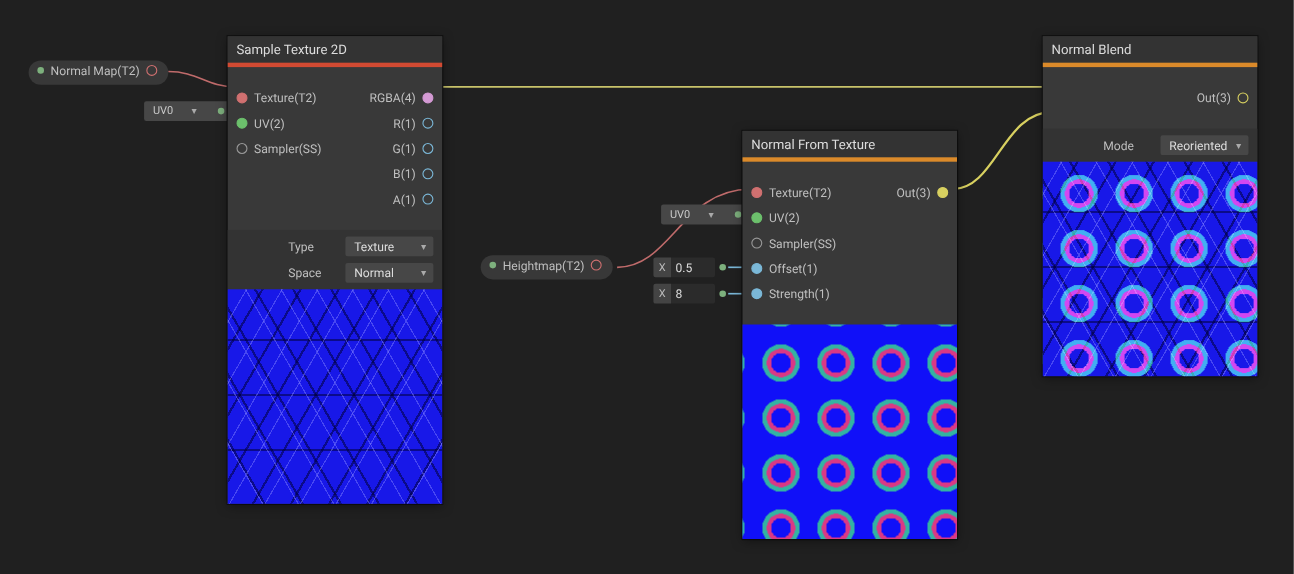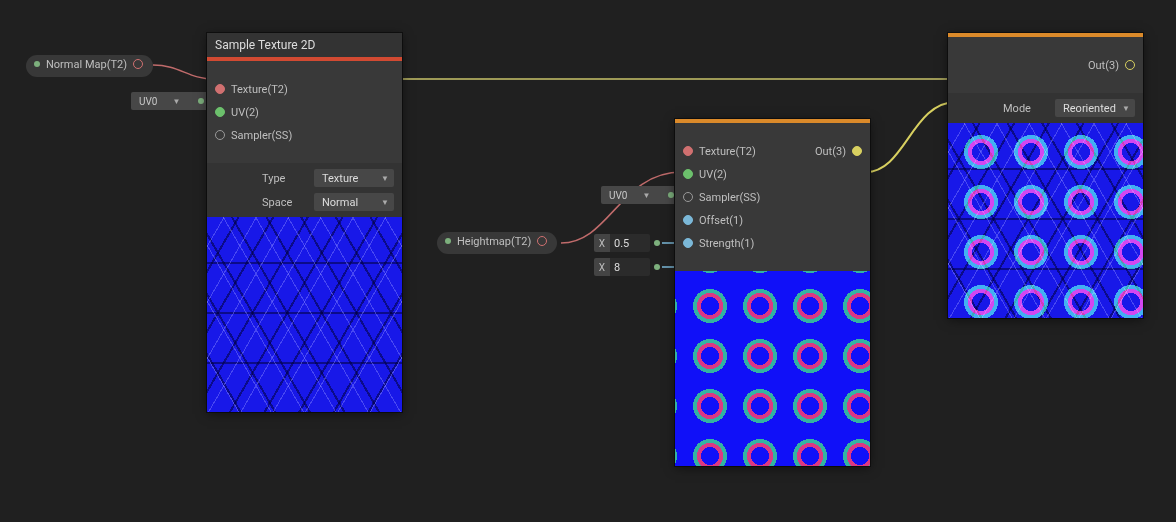--- a/index.html
+++ b/index.html
@@ -202,20 +202,42 @@
       </div>
       <div class="row">
         <span class="port vec2 fill"></span>
         <span class="lbl">UV(2)</span>
       </div>
       <div class="row">
         <span class="port samp"></span>
         <span class="lbl">Sampler(SS)</span>
       </div>
     </div>
+    <div class="col out">
+      <div class="row out">
+        <span class="port vec4 fill"></span>
+        <span class="lbl">RGBA(4)</span>
+      </div>
+      <div class="row out">
+        <span class="port float"></span>
+        <span class="lbl">R(1)</span>
+      </div>
+      <div class="row out">
+        <span class="port float"></span>
+        <span class="lbl">G(1)</span>
+      </div>
+      <div class="row out">
+        <span class="port float"></span>
+        <span class="lbl">B(1)</span>
+      </div>
+      <div class="row out">
+        <span class="port float"></span>
+        <span class="lbl">A(1)</span>
+      </div>
+    </div>
   </div>
   <div class="props">
     <div class="prop-row">
       <span class="plabel">Type</span>
       <div class="dd">
         <span>Texture</span>
         <span class="tri">▼</span>
       </div>
     </div>
     <div class="prop-row">
@@ -225,20 +247,21 @@
         <span class="tri">▼</span>
       </div>
     </div>
   </div>
   <div class="preview">
     <div class="hexprev" style="height:195px;"></div>
   </div>
 </div>
 
 <div class="node" style="left:675px; top:119px; width:195px;">
+  <div class="title">Normal From Texture</div>
   <div class="bar orange"></div>
   <div class="body">
     <div class="col in">
       <div class="row">
         <span class="port tex fill"></span>
         <span class="lbl">Texture(T2)</span>
       </div>
       <div class="row">
         <span class="port vec2 fill"></span>
         <span class="lbl">UV(2)</span>
@@ -262,20 +285,21 @@
         <span class="lbl">Out(3)</span>
       </div>
     </div>
   </div>
   <div class="preview">
     <div class="donutprev" style="height:195px;"></div>
   </div>
 </div>
 
 <div class="node" style="left:948px; top:33px; width:195px;">
+  <div class="title">Normal Blend</div>
   <div class="bar orange"></div>
   <div class="body">
     <div class="col out">
       <div class="row out">
         <span class="port vec3"></span>
         <span class="lbl">Out(3)</span>
       </div>
     </div>
   </div>
   <div class="props">

